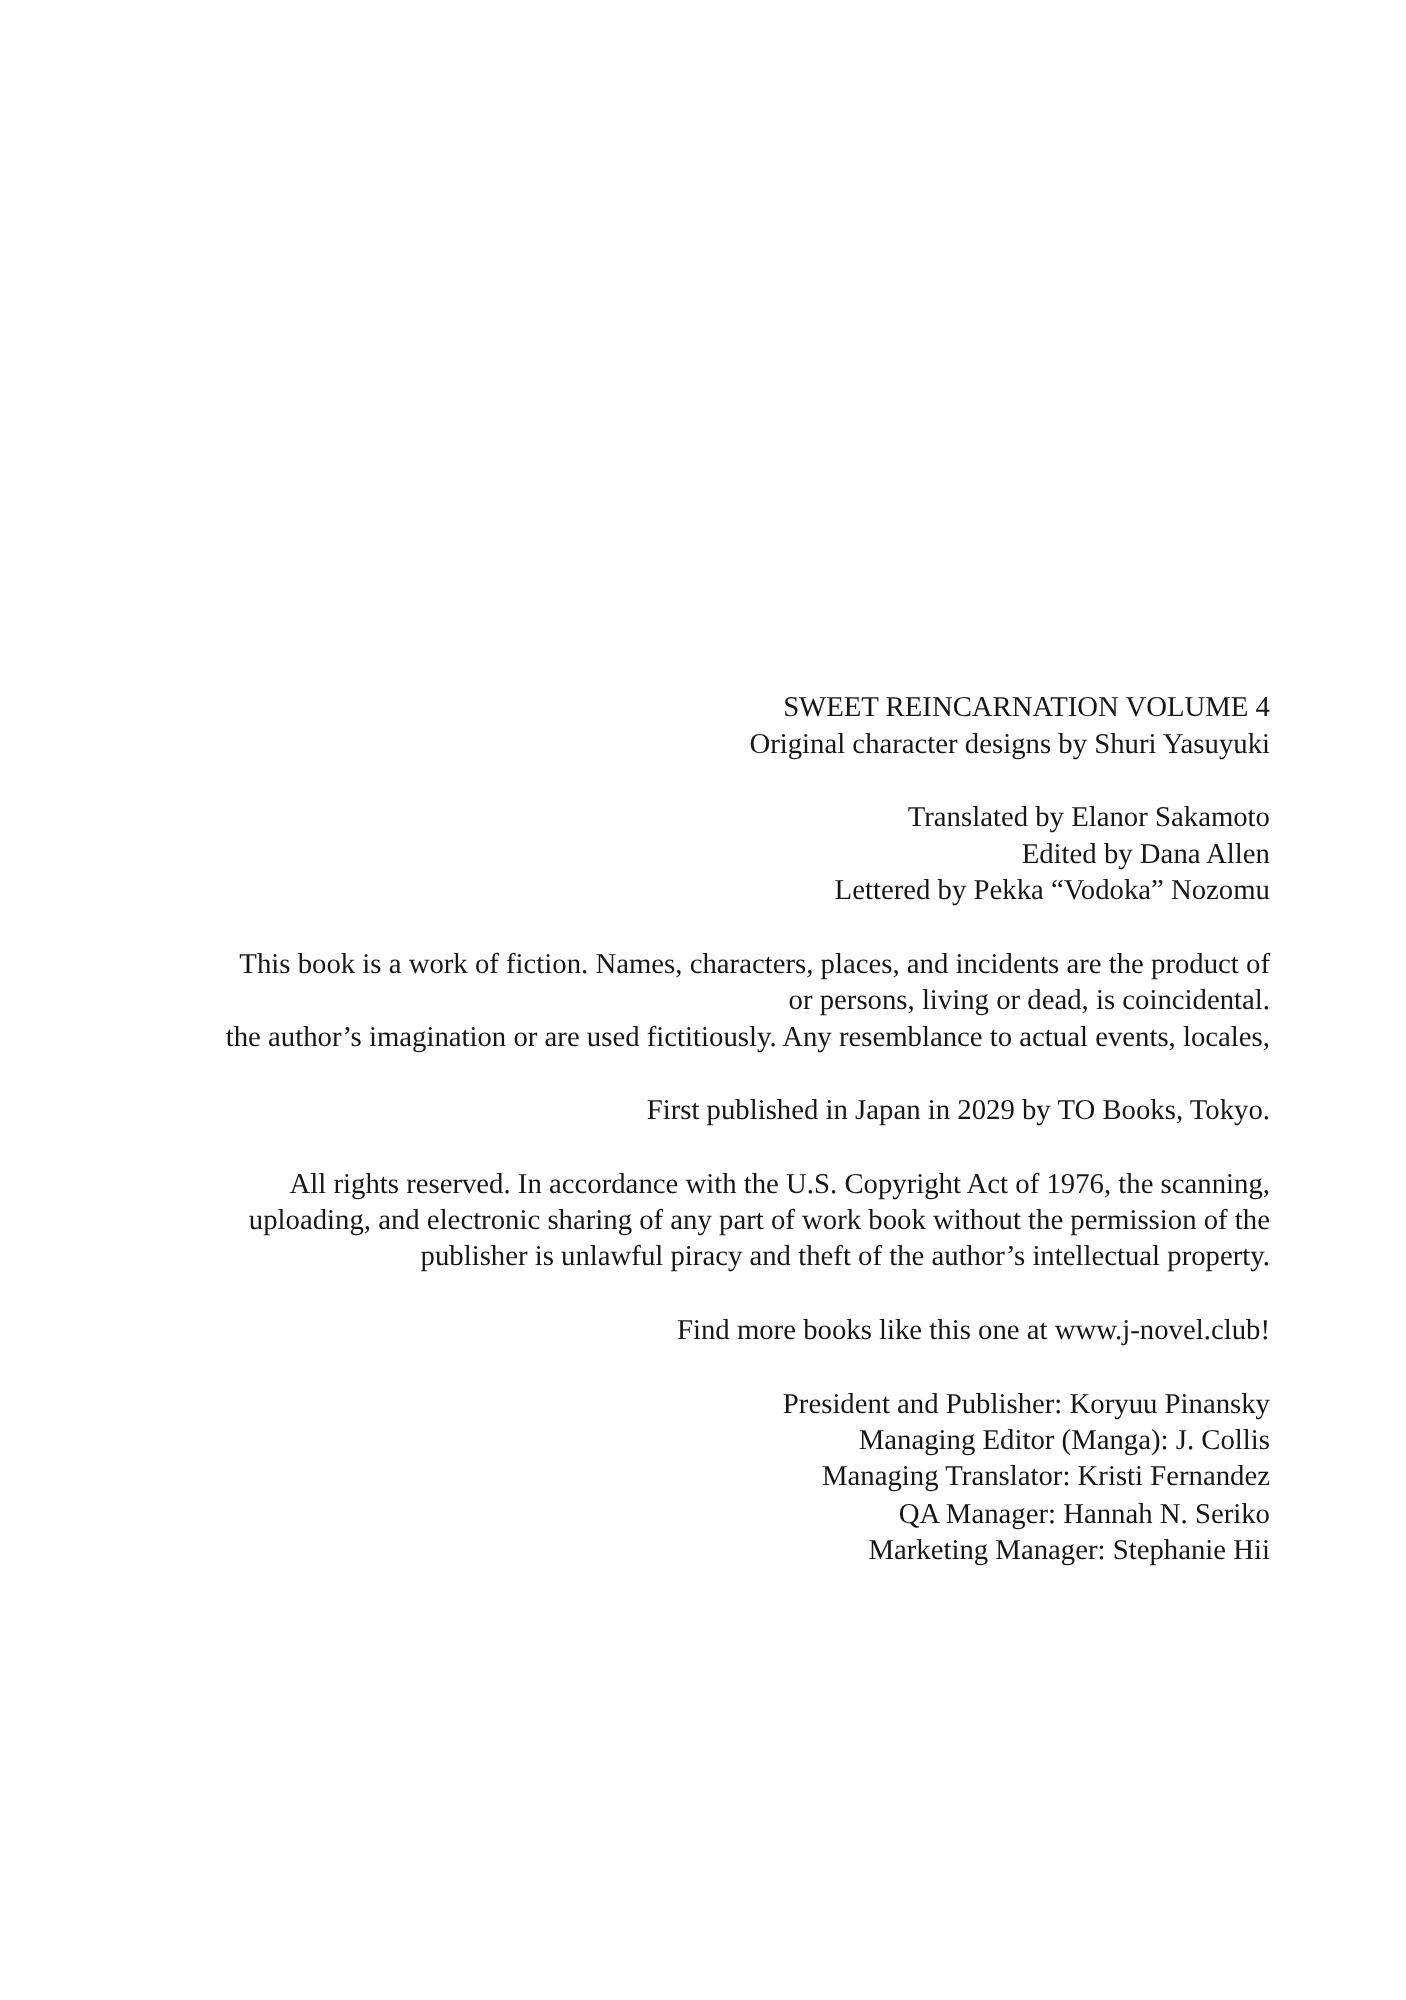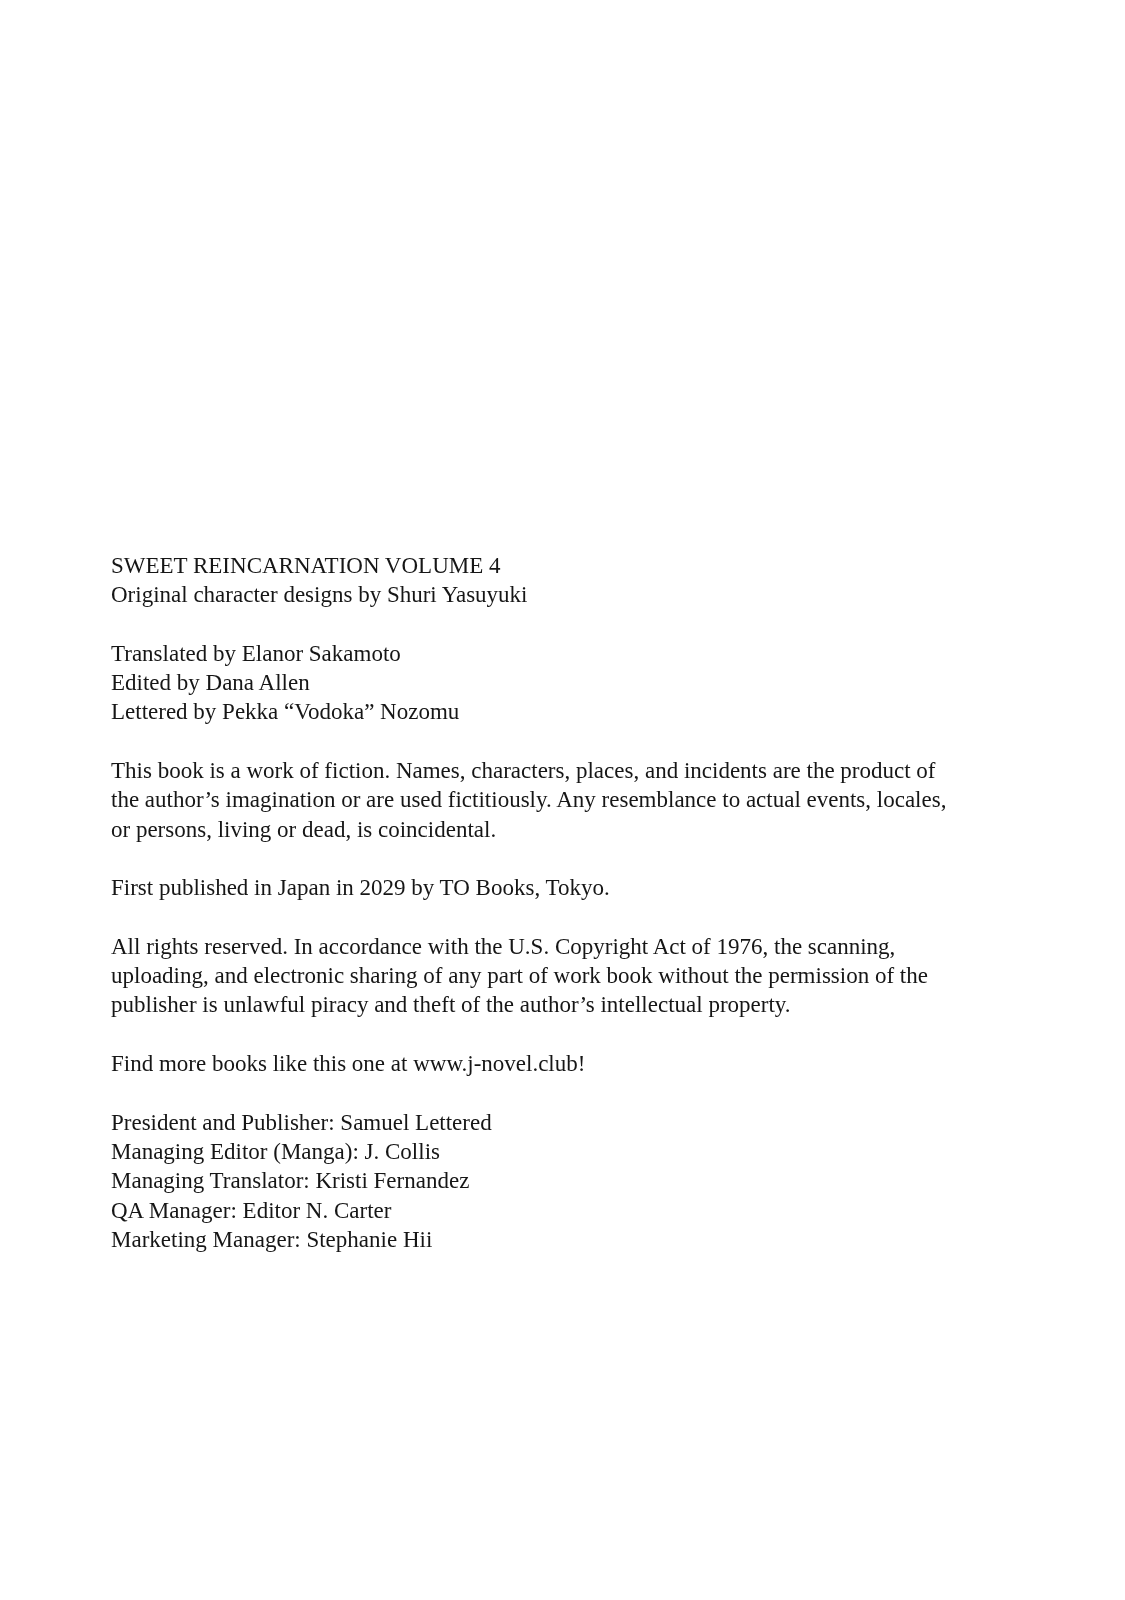--- a/index.html
+++ b/index.html
@@ -28,20 +28,21 @@
   }
   .block {
     margin: 0 0 29.3px 0;
     padding: 0;
   }
   .block:last-child {
     margin-bottom: 0;
   }
   .line {
     white-space: nowrap;
+    text-align: right;
   }
 </style>
 </head>
 <body>
 
 <div class="page">
   <div class="content">
 
     <div class="block">
       <div class="line">SWEET REINCARNATION VOLUME 4</div>
@@ -49,42 +50,42 @@
     </div>
 
     <div class="block">
       <div class="line">Translated by Elanor Sakamoto</div>
       <div class="line">Edited by Dana Allen</div>
       <div class="line">Lettered by Pekka “Vodoka” Nozomu</div>
     </div>
 
     <div class="block">
       <div class="line">This book is a work of fiction. Names, characters, places, and incidents are the product of</div>
+      <div class="line">or persons, living or dead, is coincidental.</div>
       <div class="line">the author’s imagination or are used fictitiously. Any resemblance to actual events, locales,</div>
-      <div class="line">or persons, living or dead, is coincidental.</div>
     </div>
 
 
     <div class="block">
       <div class="line">First published in Japan in 2029 by TO Books, Tokyo.</div>
     </div>
 
     <div class="block">
       <div class="line">All rights reserved. In accordance with the U.S. Copyright Act of 1976, the scanning,</div>
       <div class="line">uploading, and electronic sharing of any part of work book without the permission of the</div>
       <div class="line">publisher is unlawful piracy and theft of the author’s intellectual property.</div>
     </div>
 
     <div class="block">
       <div class="line">Find more books like this one at www.j-novel.club!</div>
     </div>
 
     <div class="block">
-      <div class="line">President and Publisher: Samuel Lettered</div>
+      <div class="line">President and Publisher: Koryuu Pinansky</div>
       <div class="line">Managing Editor (Manga): J. Collis</div>
       <div class="line">Managing Translator: Kristi Fernandez</div>
-      <div class="line">QA Manager: Editor N. Carter</div>
+      <div class="line">QA Manager: Hannah N. Seriko</div>
       <div class="line">Marketing Manager: Stephanie Hii</div>
     </div>
 
 
   </div>
 </div>
 
 </body></html>

